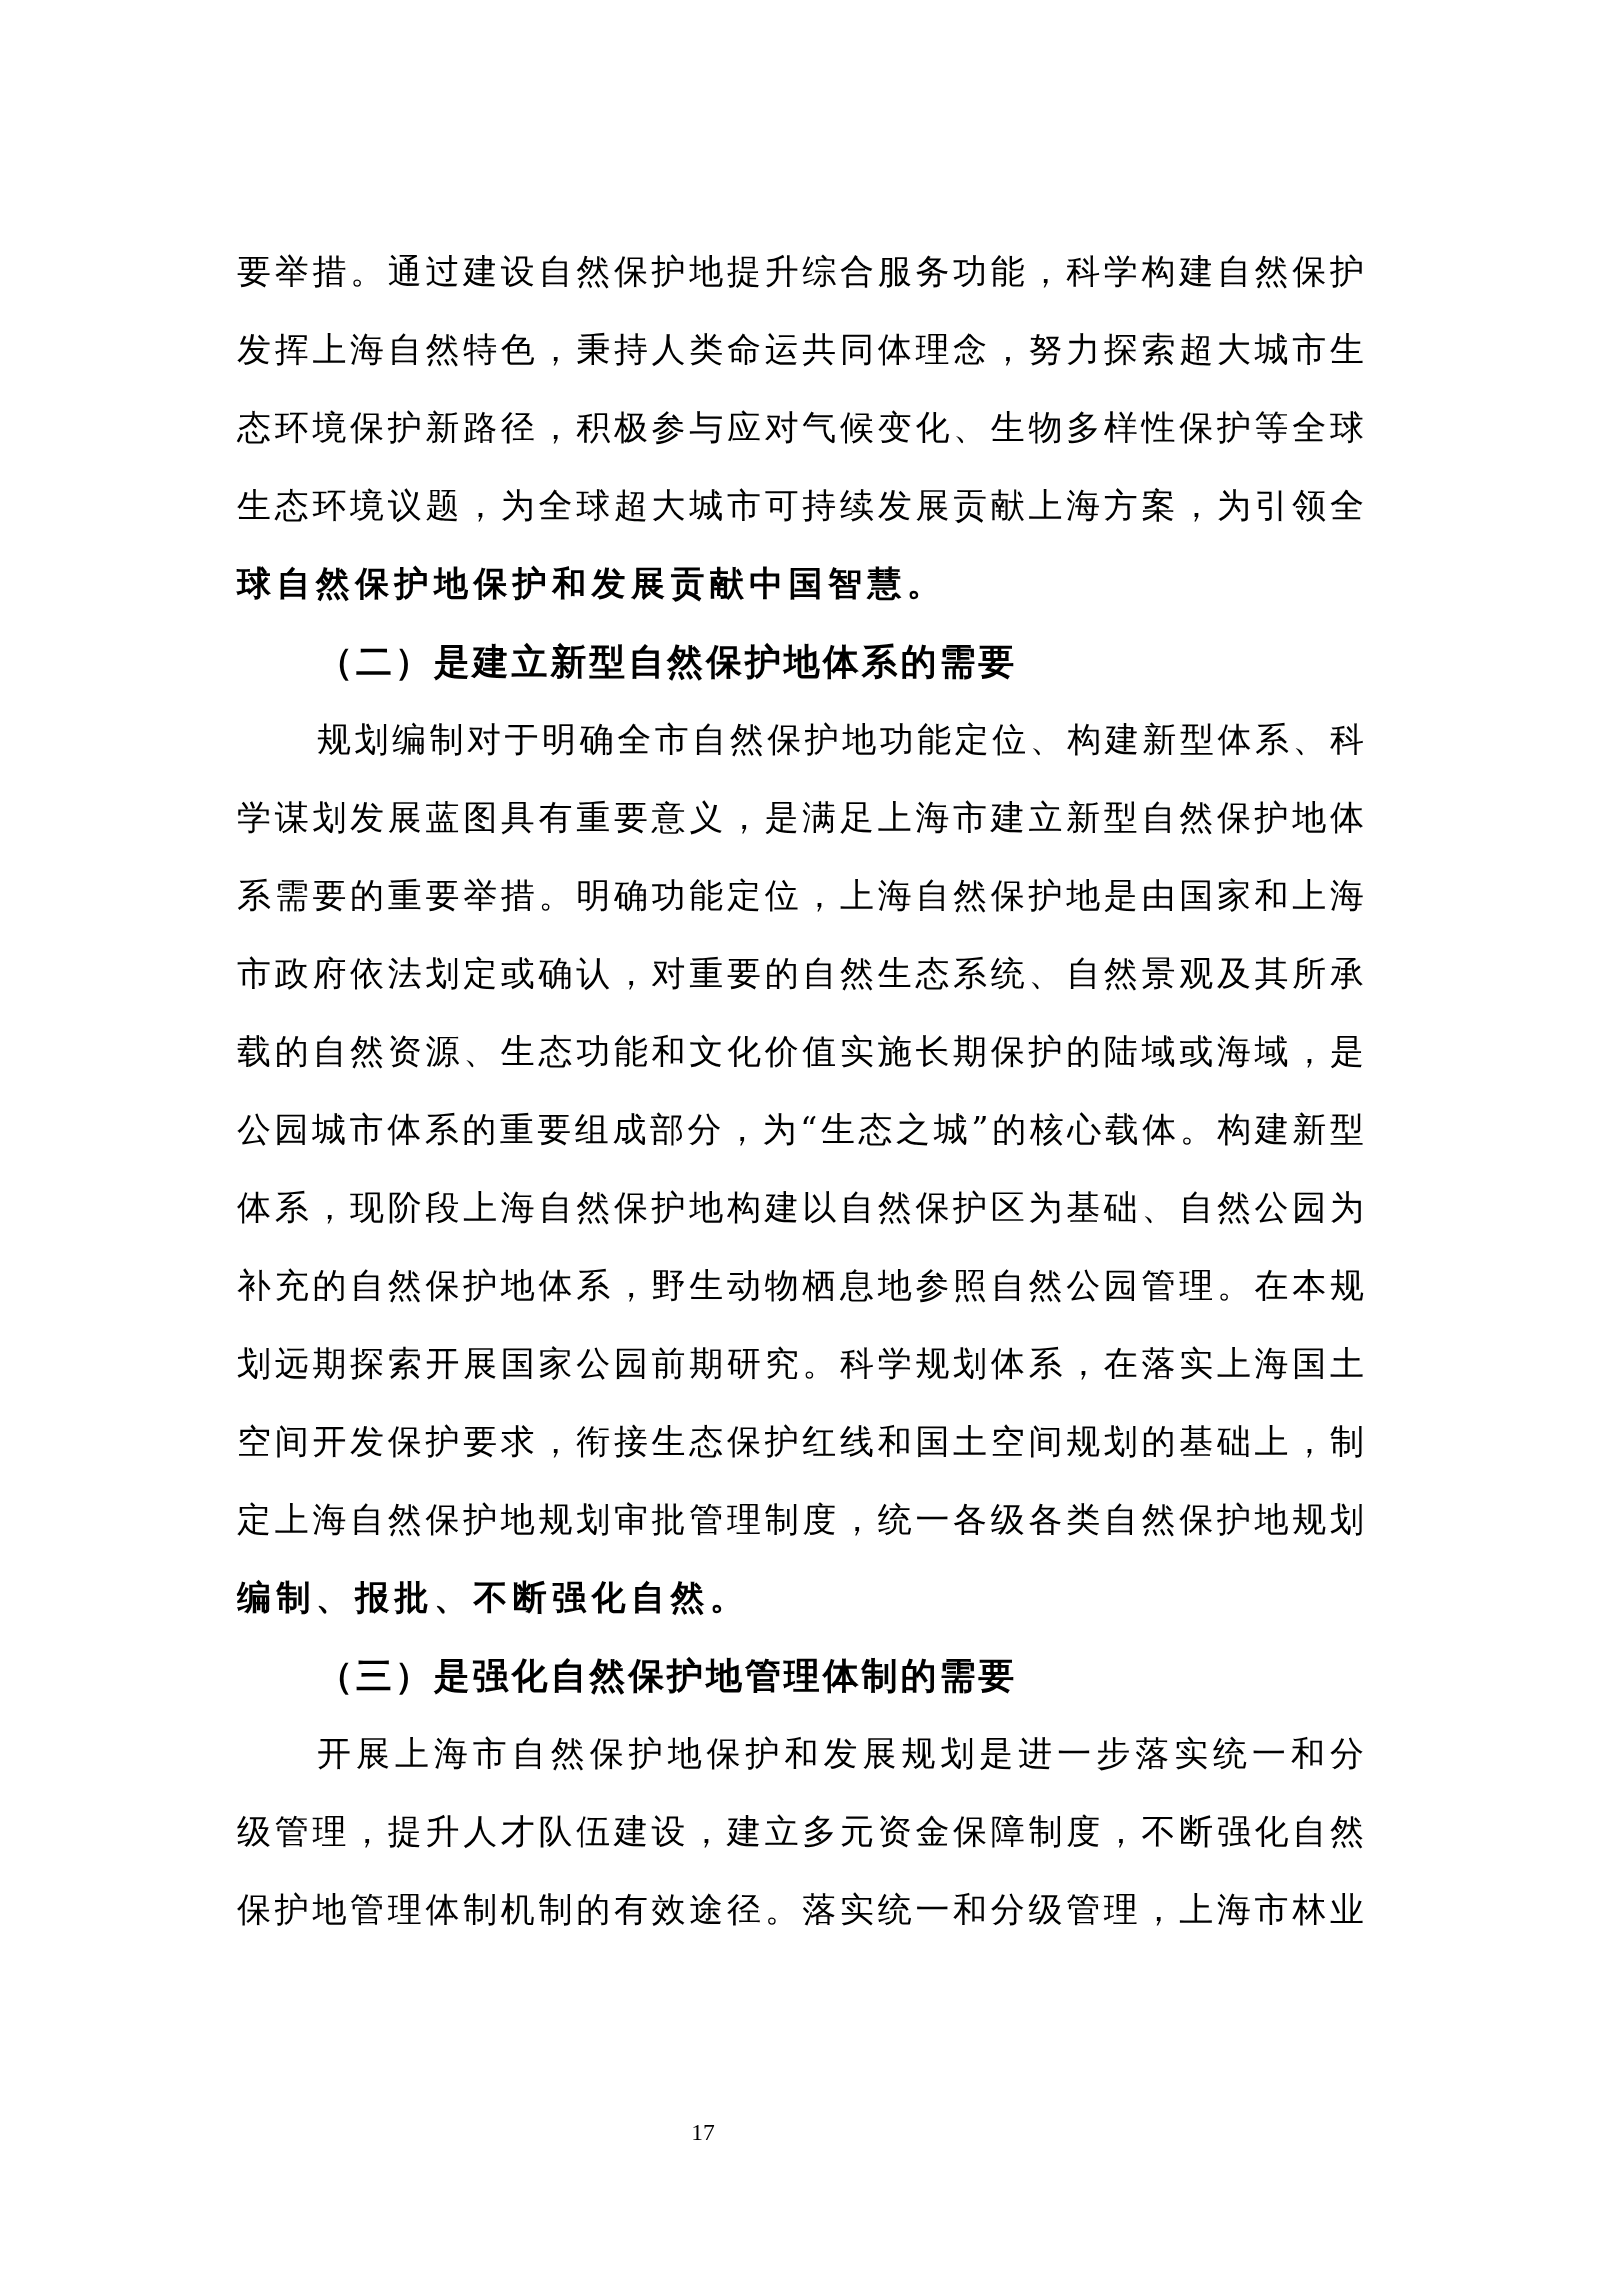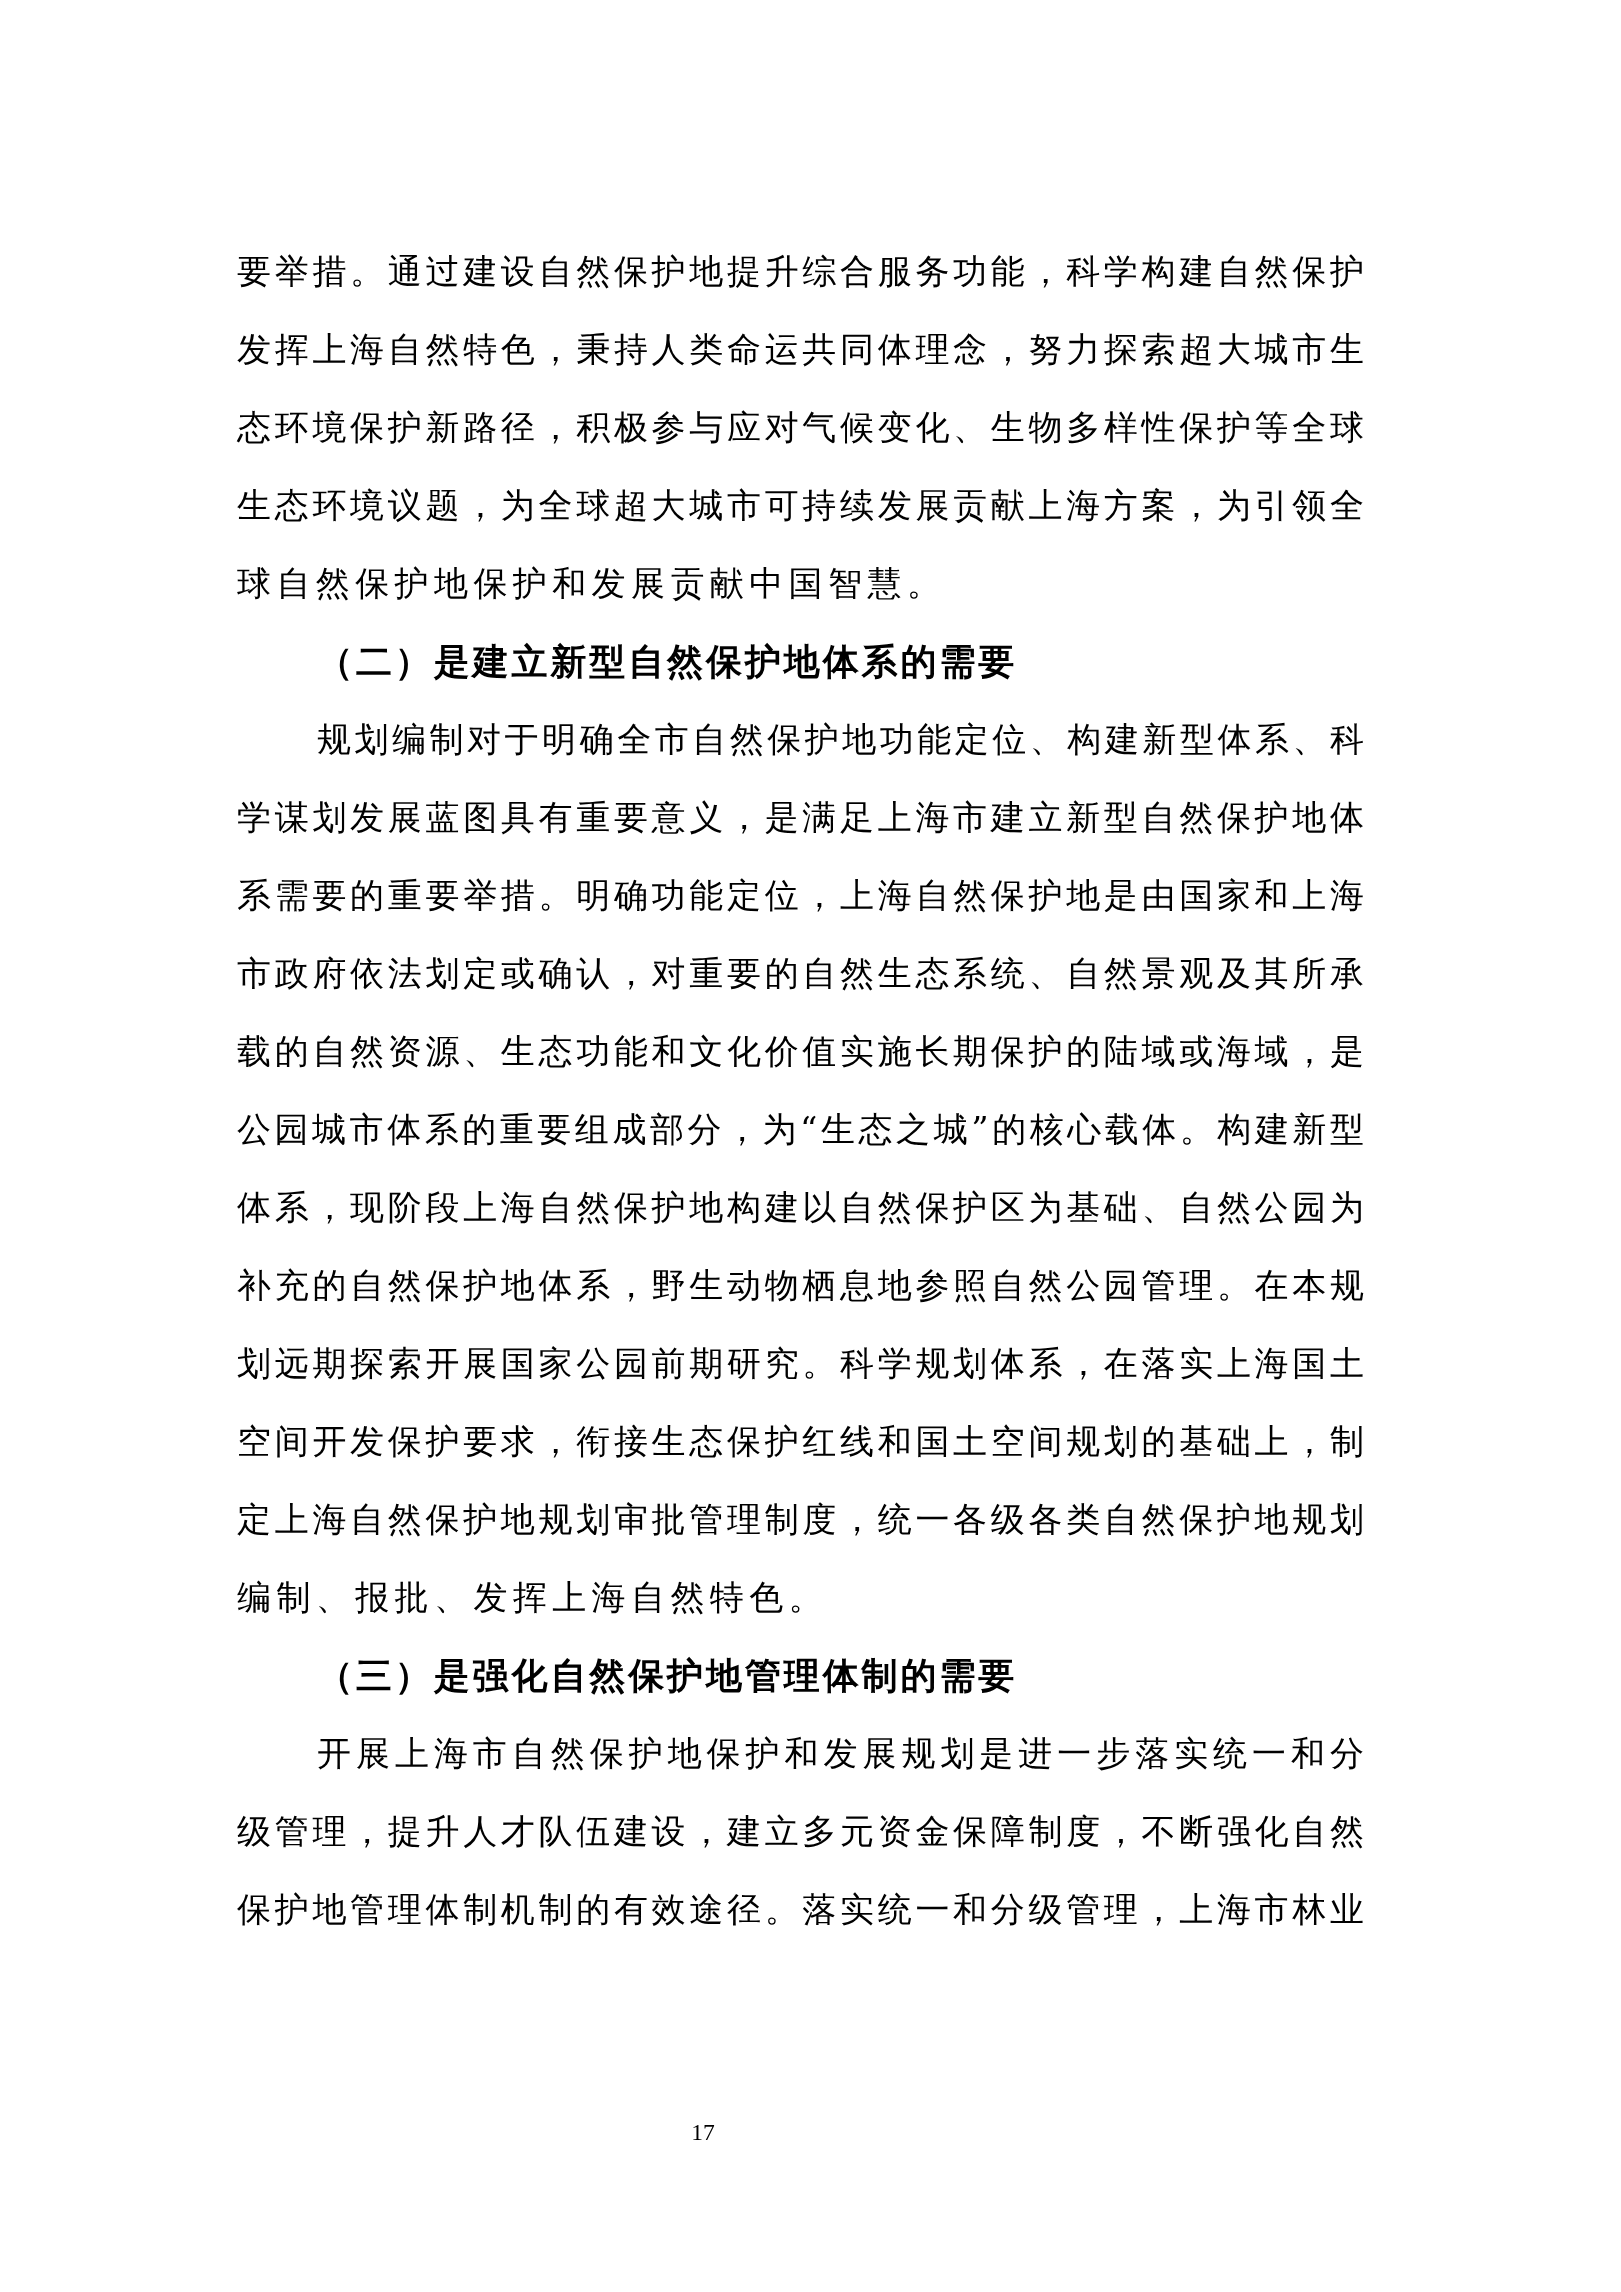--- a/index.html
+++ b/index.html
@@ -27,20 +27,21 @@
     line-height: 53px;
     font-size: 34px;
     white-space: nowrap;
     text-align: justify;
     text-align-last: justify;
     letter-spacing: 0px;
   }
   .line.last {
     text-align-last: left;
     letter-spacing: 5.4px;
+    font-weight: bold;
   }
   .line.indent {
     padding-left: 80px;
   }
   .heading {
     display: block;
     height: 78px;
     line-height: 53px;
     font-size: 36px;
     font-weight: bold;
@@ -79,21 +80,21 @@
     <span class="line">学谋划发展蓝图具有重要意义，是满足上海市建立新型自然保护地体</span>
     <span class="line">系需要的重要举措。明确功能定位，上海自然保护地是由国家和上海</span>
     <span class="line">市政府依法划定或确认，对重要的自然生态系统、自然景观及其所承</span>
     <span class="line">载的自然资源、生态功能和文化价值实施长期保护的陆域或海域，是</span>
     <span class="line">公园城市体系的重要组成部分，为“生态之城”的核心载体。构建新型</span>
     <span class="line">体系，现阶段上海自然保护地构建以自然保护区为基础、自然公园为</span>
     <span class="line">补充的自然保护地体系，野生动物栖息地参照自然公园管理。在本规</span>
     <span class="line">划远期探索开展国家公园前期研究。科学规划体系，在落实上海国土</span>
     <span class="line">空间开发保护要求，衔接生态保护红线和国土空间规划的基础上，制</span>
     <span class="line">定上海自然保护地规划审批管理制度，统一各级各类自然保护地规划</span>
-    <span class="line last">编制、报批、发挥上海自然特色。</span>
+    <span class="line last">编制、报批、不断强化自然。</span>
   </div>
 
   <h2 class="heading" style="margin:0;">（三）是强化自然保护地管理体制的需要</h2>
 
   <div>
     <span class="line indent">开展上海市自然保护地保护和发展规划是进一步落实统一和分</span>
     <span class="line">级管理，提升人才队伍建设，建立多元资金保障制度，不断强化自然</span>
     <span class="line">保护地管理体制机制的有效途径。落实统一和分级管理，上海市林业</span>
   </div>
 

